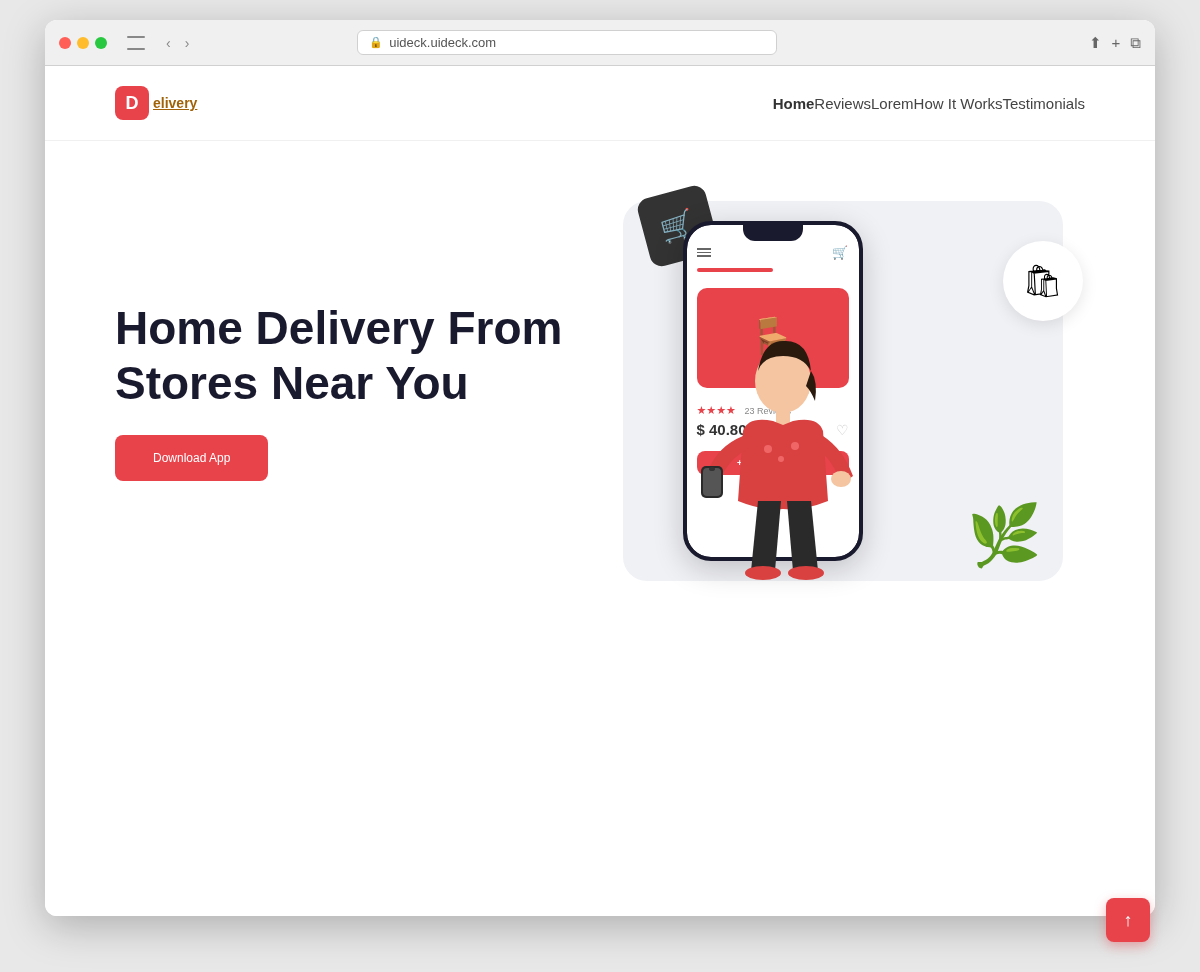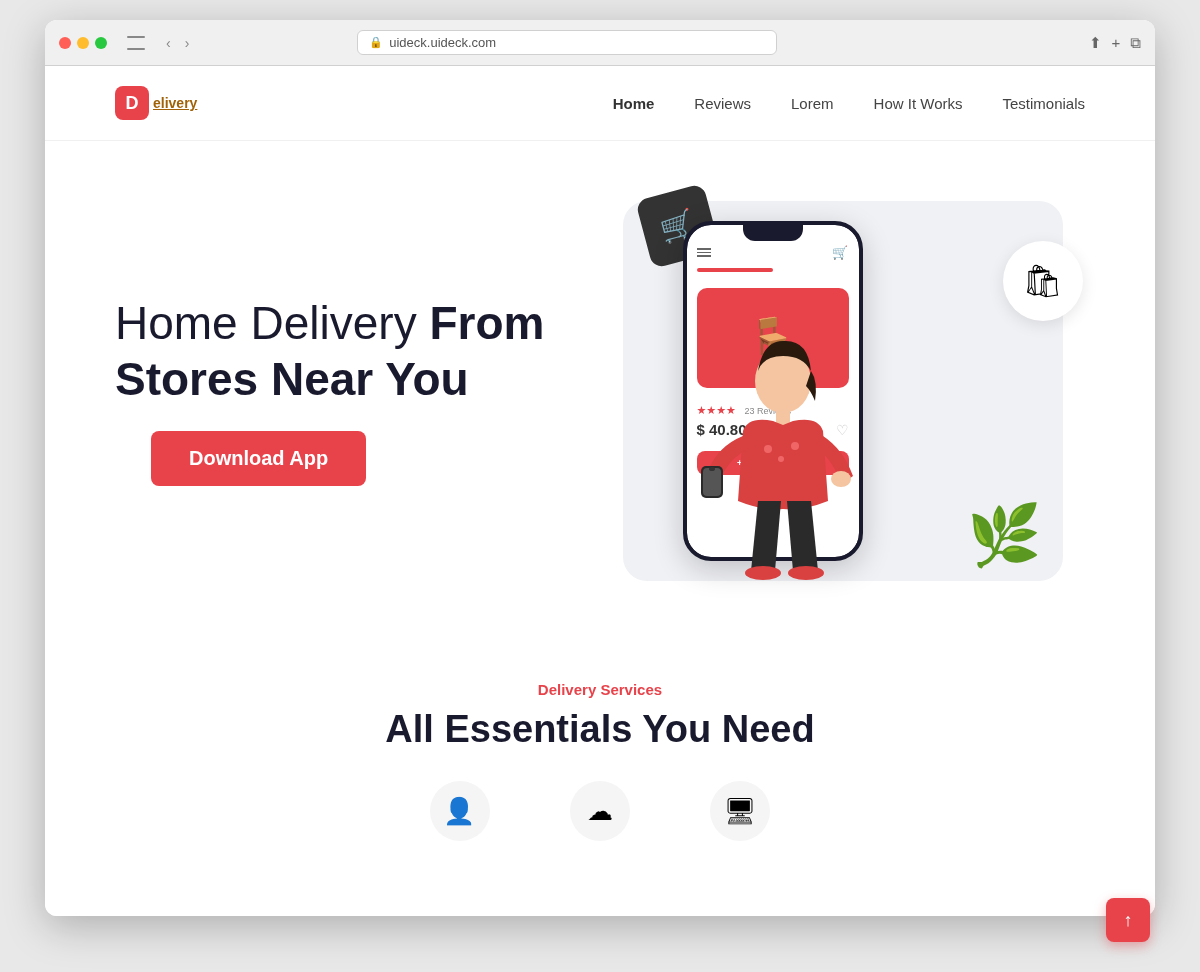--- a/index.html
+++ b/index.html
@@ -67,59 +67,58 @@
       border-bottom: 1px solid #f0f0f0;
     }
     .logo { display: flex; align-items: center; gap: 4px; }
     .logo-icon {
       width: 34px; height: 34px; background: #e8424a; border-radius: 8px;
       display: flex; align-items: center; justify-content: center;
       color: #fff; font-weight: 900; font-size: 18px;
     }
     .logo-text { font-size: 14px; color: #a16207; font-weight: 500; text-decoration: underline; }
     .logo-text span { font-weight: 700; }
-    .nav-links { margin-left: auto; display: flex; gap: 40px; }
+    .nav-links { margin-left: auto; display: flex; }
     .nav-links a {
       text-decoration: none; color: #444; font-size: 15px; font-weight: 500;
     }
     .nav-links a.active { color: #333; font-weight: 600; }
 
     
     .hero {
       display: flex;
       align-items: center;
       padding: 60px 70px 40px;
       position: relative;
     }
     .hero-left { flex: 1; max-width: 500px; }
     .hero-title {
       font-size: 46px;
       line-height: 1.2;
       color: #1a1a2e;
       margin-bottom: 24px;
     }
-    .hero-title strong { font-weight: 400; }
+    .hero-title strong { font-weight: 700; }
     .hero-desc {
       font-size: 15px;
       color: #666;
       line-height: 1.7;
       margin-bottom: 36px;
       max-width: 390px;
     }
     .btn-download {
       background: #e8424a;
       color: #fff;
       border: none;
       padding: 16px 38px;
-      font-size: 20px;
-      font-weight: 700;
+      font-size: 12px;
+      font-weight: 400;
       border-radius: 8px;
       cursor: pointer;
       transition: background 0.2s;
-      margin-left: 36px;
     }
 
     
     .hero-right {
       flex: 1;
       display: flex;
       justify-content: center;
       align-items: center;
       position: relative;
     }
@@ -426,31 +425,16 @@
               <ellipse cx="100" cy="272" rx="18" ry="7" fill="#d94040"></ellipse>
               <ellipse cx="143" cy="272" rx="18" ry="7" fill="#d94040"></ellipse>
             </g>
           </svg>
 
           <div class="float-plant" style="position:absolute; bottom:10px; right:20px; font-size:60px;">🌿</div>
         </div>
       </div>
     </section>
 
-    <section class="section-services">
-      <div class="section-tag">Delivery Services</div>
-      <h2 class="section-title">All Essentials You Need</h2>
-      <div class="services-row">
-        <div class="service-icon-item">
-          <div class="service-icon">👤</div>
-        </div>
-        <div class="service-icon-item">
-          <div class="service-icon">☁</div>
-        </div>
-        <div class="service-icon-item">
-          <div class="service-icon">🖥</div>
-        </div>
-      </div>
-    </section>
   </div>
 </div>
 
 <button class="scroll-top">↑</button>
 
 </body></html>

